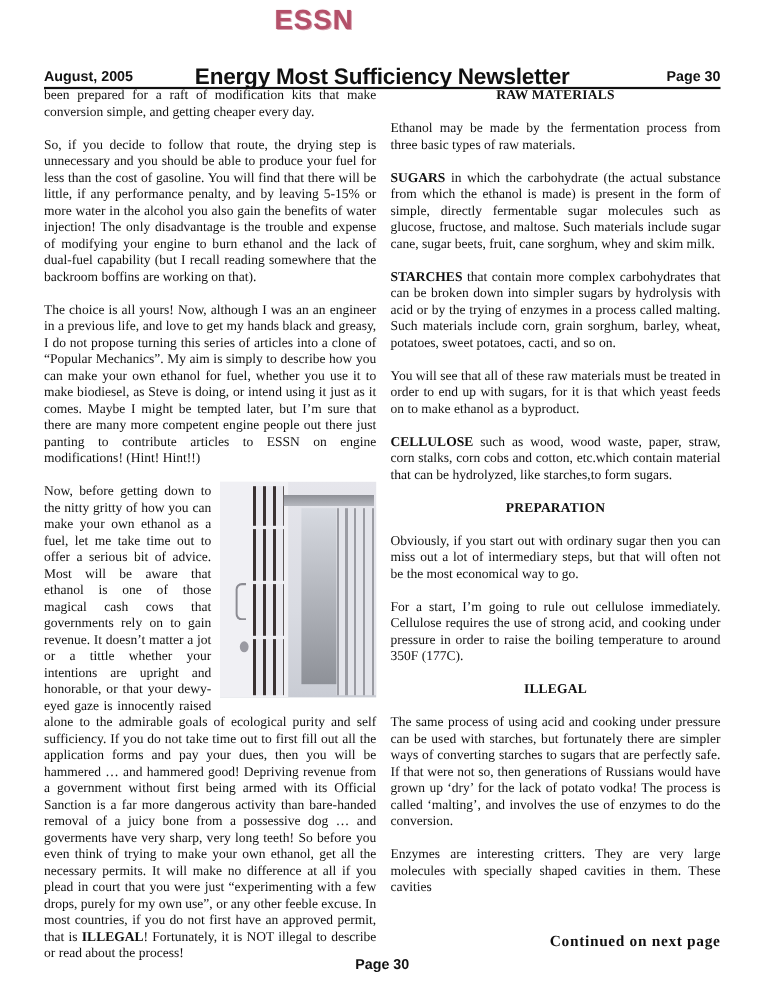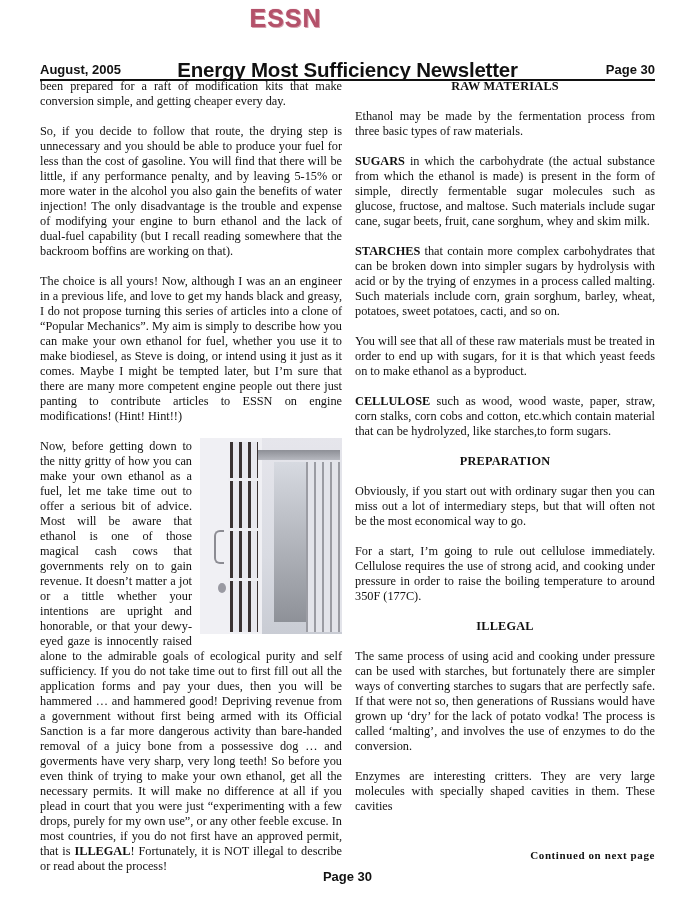--- a/index.html
+++ b/index.html
@@ -66,21 +66,21 @@
     .photo .handle {
       position: absolute; left: 14px; top: 92px; width: 8px; height: 30px;
       border: 2px solid #8c8c93; border-right: none; border-radius: 6px 0 0 6px;
     }
     .photo .knob {
       position: absolute; left: 18px; top: 145px; width: 8px; height: 10px;
       background: #9a9aa2; border-radius: 50%;
     }
     .continued {
       position: absolute; left: 355px; top: 849px; width: 300px; text-align: right;
-      font-family: "Liberation Serif", serif; font-weight: bold; font-size: 11px; letter-spacing: 0.6px;
+      font-family: "Liberation Serif", serif; font-weight: bold; font-size: 14px; letter-spacing: 0.6px;
     }
     .footer {
       position: absolute; left: 0; top: 869px; width: 695px; text-align: center;
       font-family: "Liberation Sans", sans-serif; font-weight: bold; font-size: 13px;
     }
   </style>
 </head>
 <body>
 
 <div class="masthead">ESSN</div>

